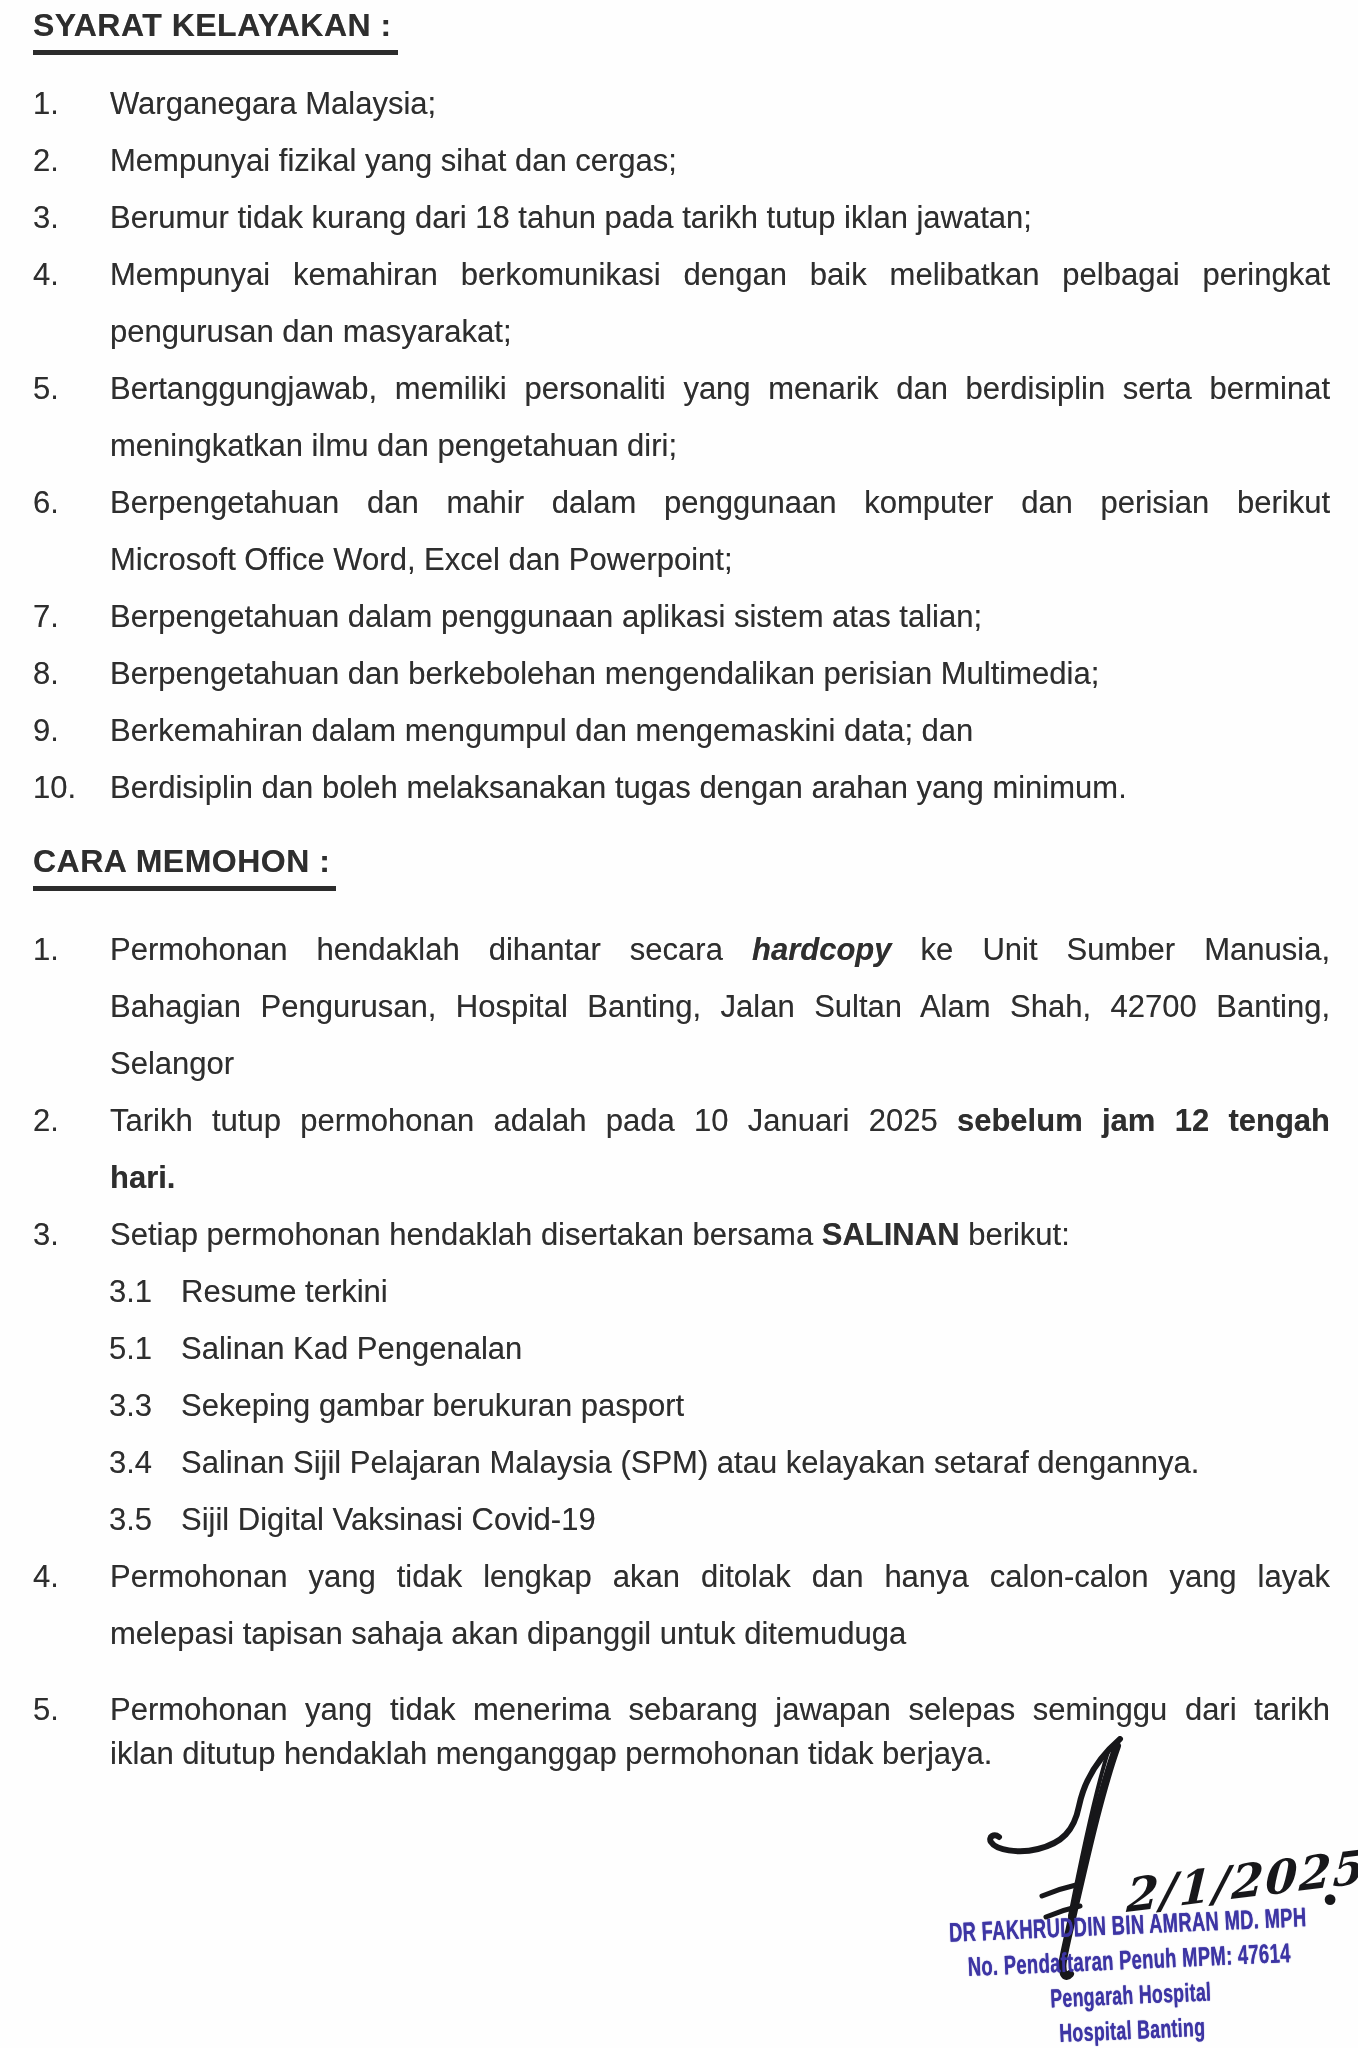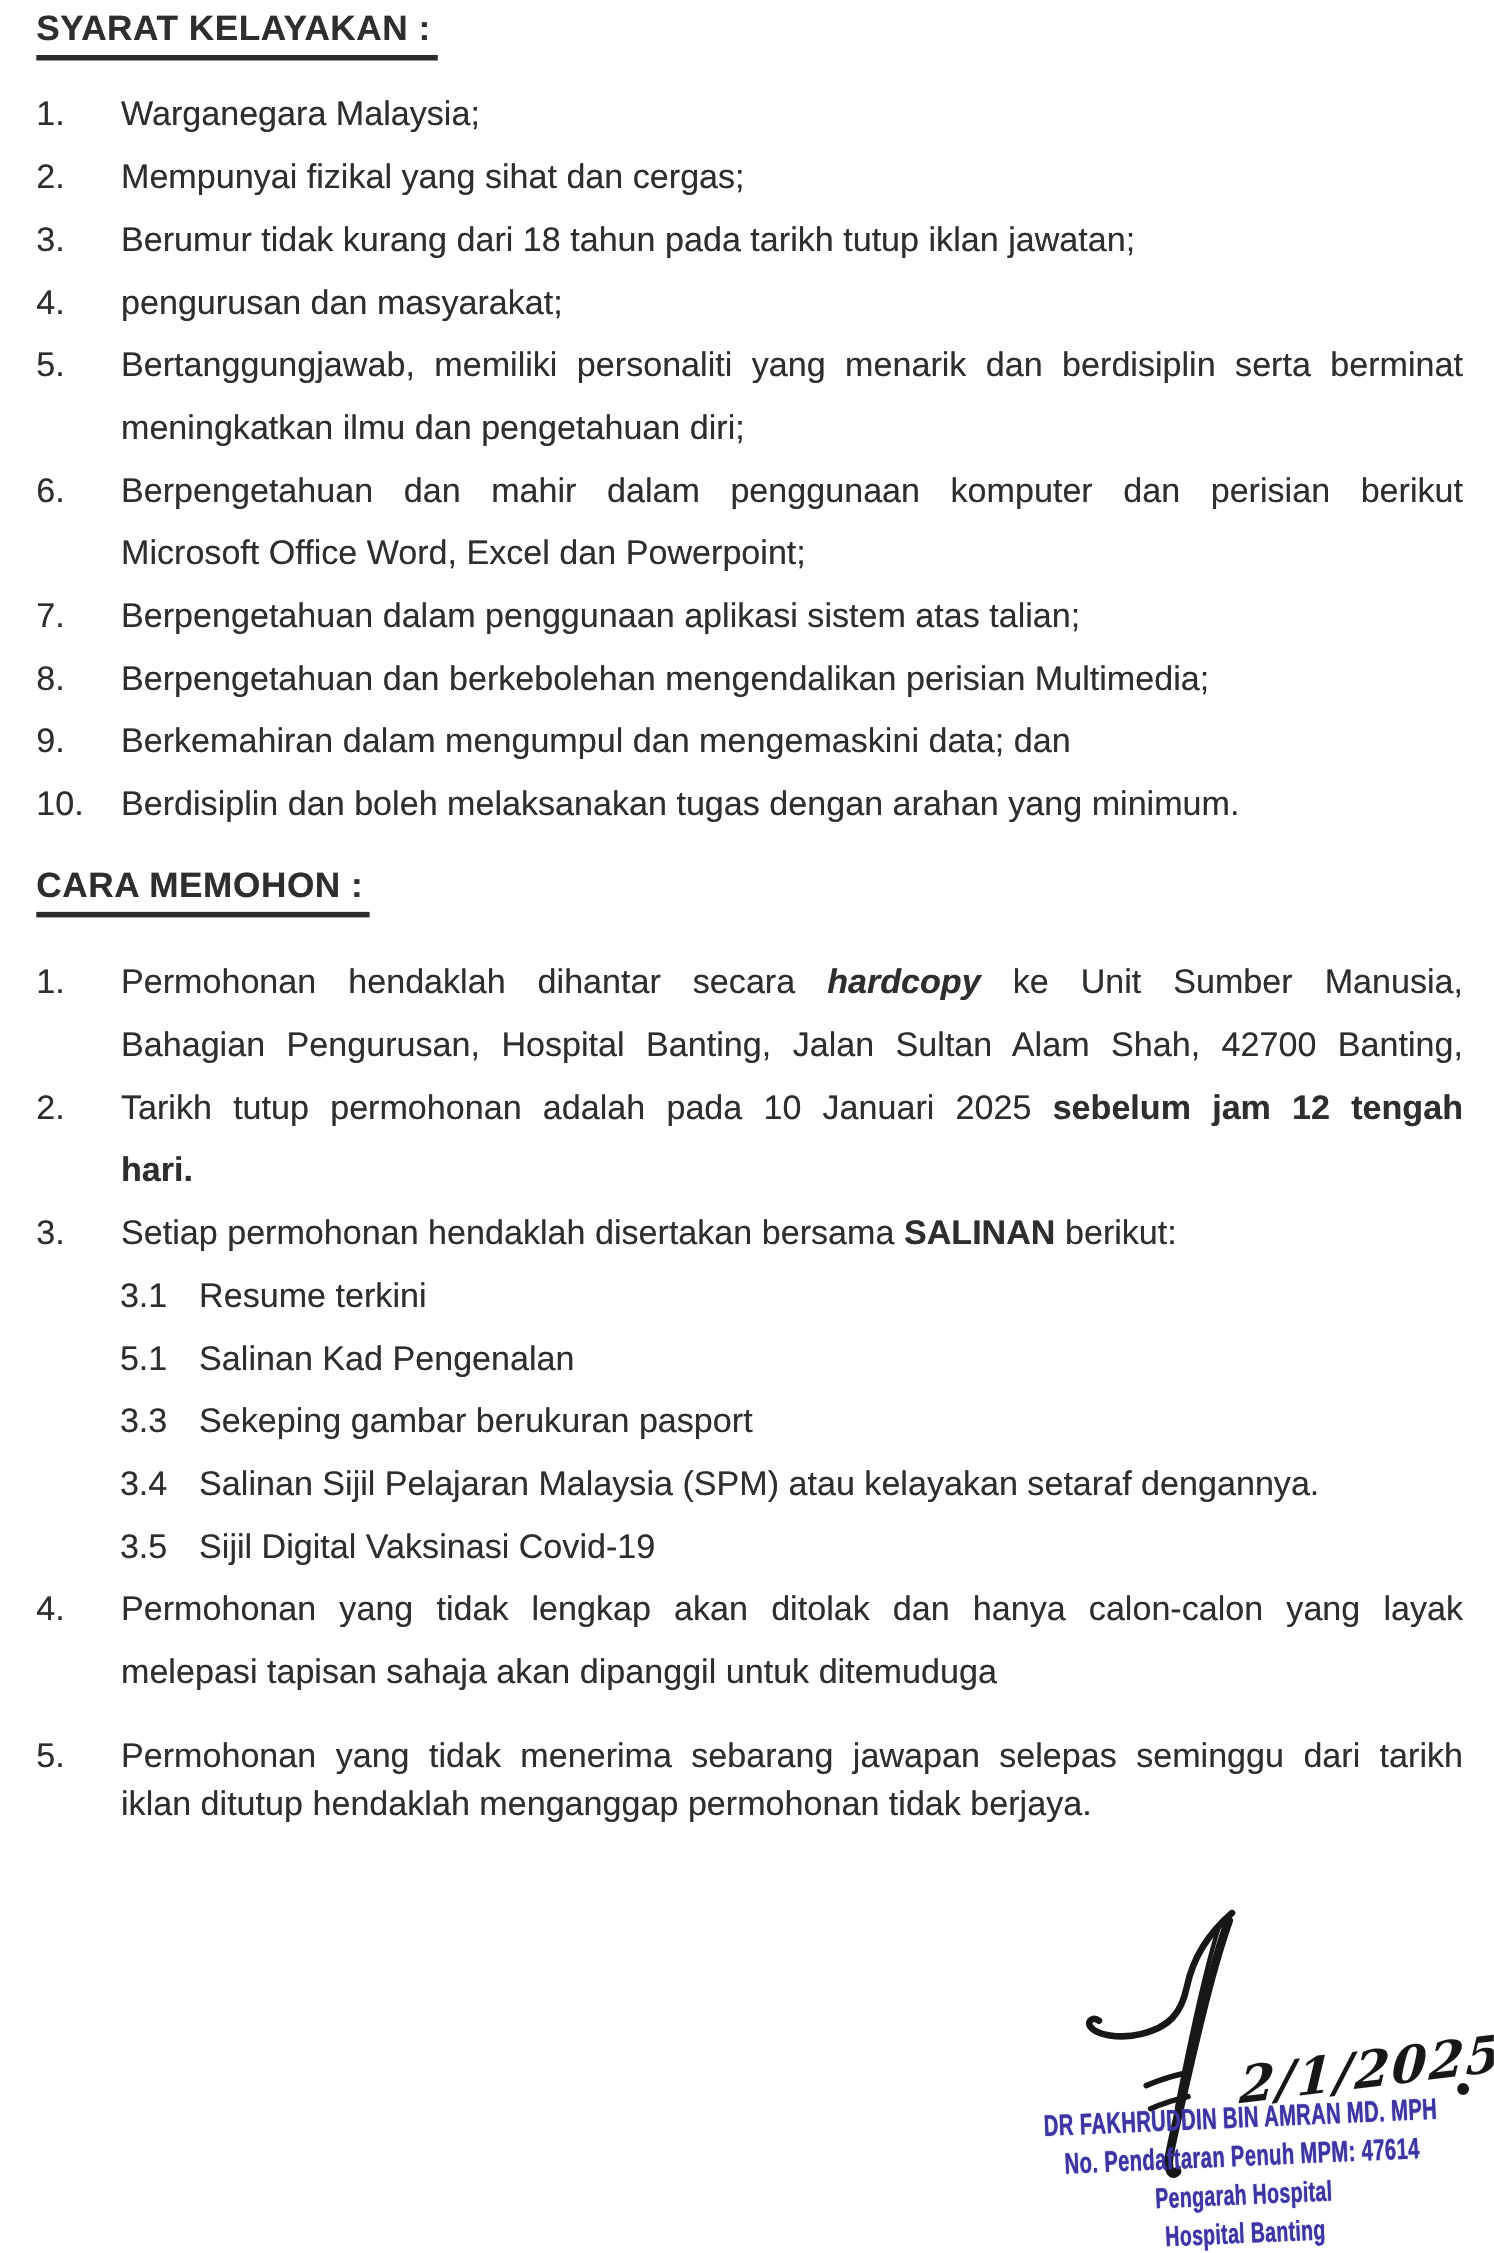--- a/index.html
+++ b/index.html
@@ -69,20 +69,21 @@
       </div>
       <div class="item">
         <div class="num">3.</div>
         <div class="txt">
           <div class="line"><span>Berumur tidak kurang dari 18 tahun pada tarikh tutup iklan jawatan;</span></div>
         </div>
       </div>
       <div class="item">
         <div class="num">4.</div>
         <div class="txt">
+          <div class="line jline"><span>Mempunyai kemahiran berkomunikasi dengan baik melibatkan pelbagai peringkat</span></div>
           <div class="line"><span>pengurusan dan masyarakat;</span></div>
         </div>
       </div>
       <div class="item">
         <div class="num">5.</div>
         <div class="txt">
           <div class="line jline"><span>Bertanggungjawab, memiliki personaliti yang menarik dan berdisiplin serta berminat</span></div>
           <div class="line"><span>meningkatkan ilmu dan pengetahuan diri;</span></div>
         </div>
       </div>
@@ -118,20 +119,21 @@
         </div>
       </div>
     </div>
     <div class="section sec2">
       <div class="hwrap"><div class="heading">CARA MEMOHON :</div></div>
       <div class="item">
         <div class="num">1.</div>
         <div class="txt">
           <div class="line jline"><span>Permohonan hendaklah dihantar secara </span><span style="font-weight: 700; font-style: italic;">hardcopy</span><span> ke Unit Sumber Manusia,</span></div>
           <div class="line jline"><span>Bahagian Pengurusan, Hospital Banting, Jalan Sultan Alam Shah, 42700 Banting,</span></div>
+          <div class="line"><span>Selangor</span></div>
         </div>
       </div>
       <div class="item">
         <div class="num">2.</div>
         <div class="txt">
           <div class="line jline"><span>Tarikh tutup permohonan adalah pada 10 Januari 2025 </span><span style="font-weight: 700;">sebelum jam 12 tengah</span></div>
           <div class="line"><span style="font-weight: 700; margin-top: 36px;">hari.</span></div>
         </div>
       </div>
       <div class="item">

